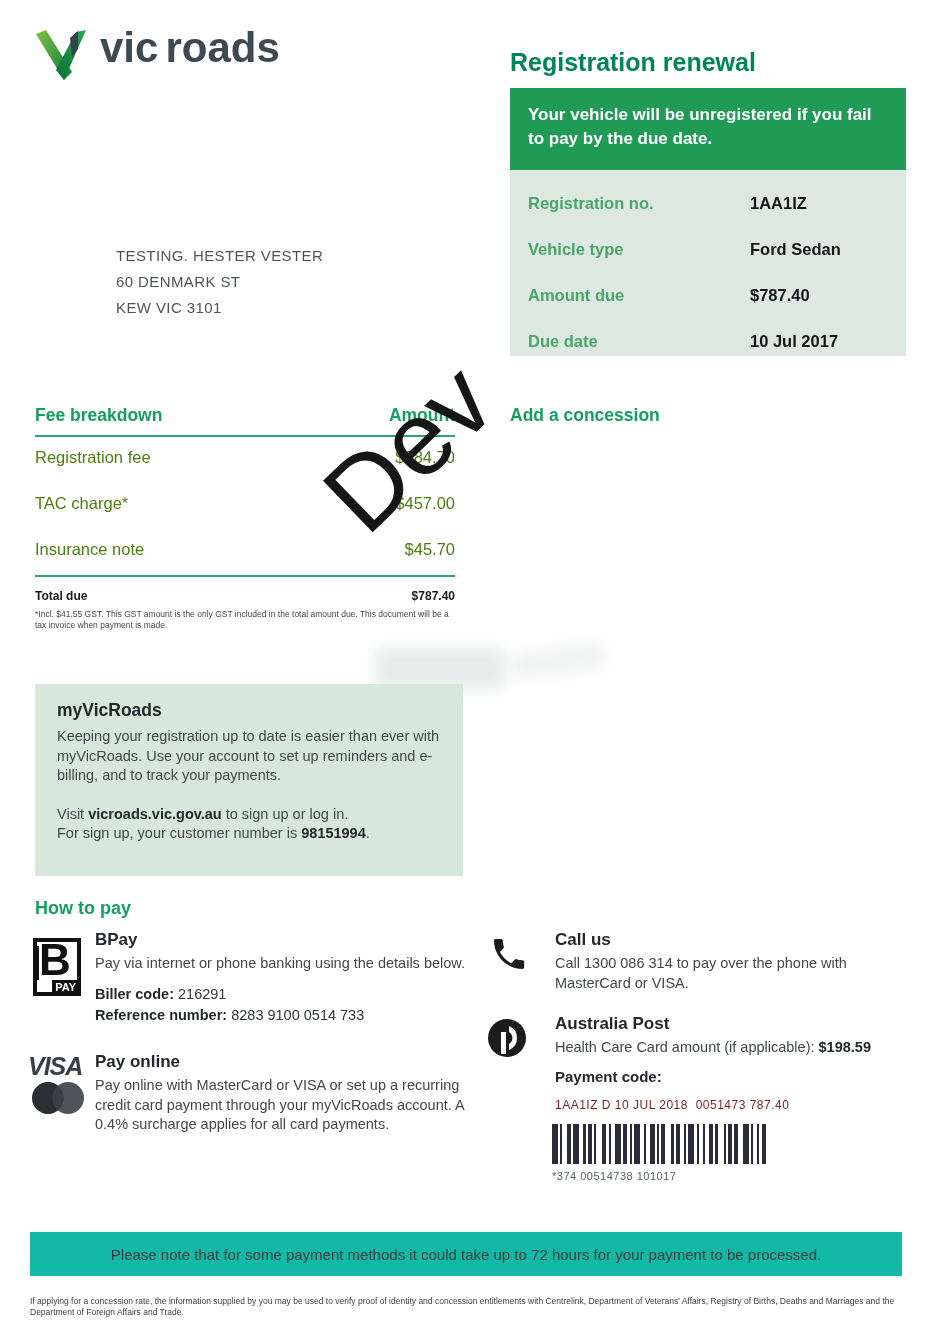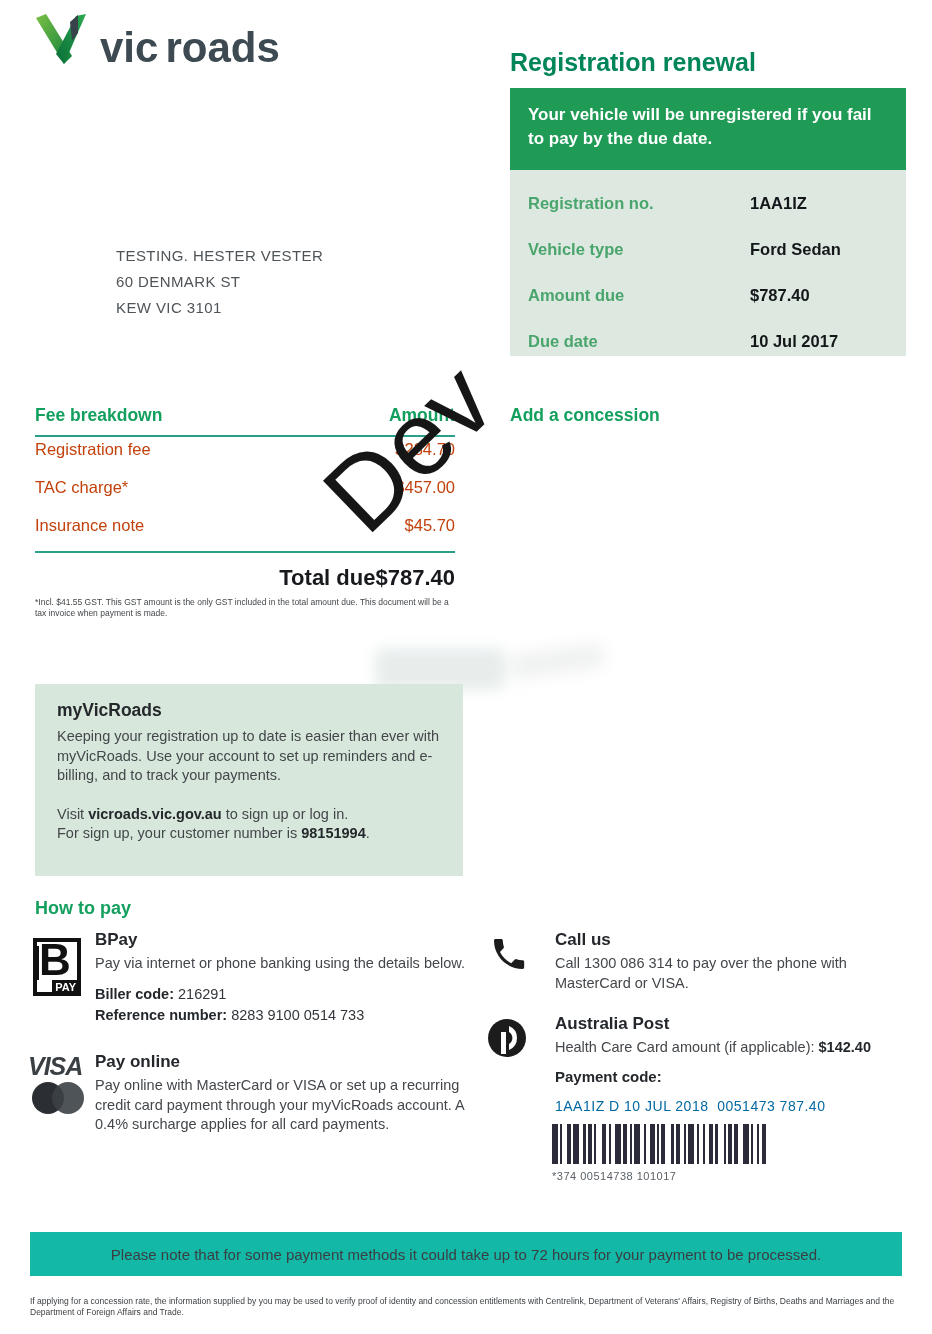--- a/index.html
+++ b/index.html
@@ -1,40 +1,40 @@
 <!DOCTYPE html>
 <html><head>
 <meta charset="utf-8">
 <style>
   * { margin:0; padding:0; box-sizing:border-box; }
   body { background:#fff; font-family:"Liberation Sans", sans-serif; }
   .page { position:relative; width:932px; height:1334px; background:#ffffff; overflow:hidden; }
 
   
-  .logo { position:absolute; left:30px; top:8px; display:flex; align-items:flex-end; }
+  .logo { position:absolute; left:30px; top:24px; display:flex; align-items:flex-start; }
   .logo-text { font-size:42px; font-weight:700; color:#3d4a52; letter-spacing:0px; margin-left:6px; }
   .logo-text .gap { display:inline-block; width:7px; }
 
   
   .address { position:absolute; left:116px; top:243px; font-size:15px; color:#4f5458; line-height:26px; letter-spacing:0.4px; }
 
   
   .reg-title { position:absolute; left:510px; top:48px; font-size:25px; font-weight:700; color:#00855a; }
   .warning-box { position:absolute; left:510px; top:88px; width:396px; height:82px; background:#1f9b55; color:#ffffff; font-size:17px; font-weight:700; line-height:24px; padding:15px 18px; }
   .summary-panel { position:absolute; left:510px; top:170px; width:396px; height:186px; background:#dce8e0; padding:8px 18px; }
   .summary-row { display:flex; align-items:center; height:42px; margin-top:4px; }
   .summary-label { width:222px; font-size:16.5px; font-weight:700; color:#4aa56d; }
   .summary-value { font-size:16.5px; font-weight:700; color:#14171a; }
 
   
   .fee { position:absolute; left:35px; top:405px; width:420px; }
   .fee-head { display:flex; justify-content:space-between; font-size:17.5px; font-weight:700; color:#13a05e; padding-bottom:9px; }
   .fee-rule { border:none; border-top:2px solid #2aa08a; }
-  .fee-row { display:flex; justify-content:space-between; font-size:16.5px; color:#c2410c; padding:3px 0 16px 0; }
-  .fee-total { display:flex; justify-content:flex-end; font-size:22px; font-weight:700; color:#17191c; padding:12px 0 6px 0; }
+  .fee-row { display:flex; justify-content:space-between; font-size:16.5px; color:#4d7c0f; padding:11px 0 16px 0; }
+  .fee-total { display:flex; justify-content:space-between; font-size:12px; font-weight:700; color:#17191c; padding:12px 0 6px 0; }
   .fee-note { font-size:8.5px; color:#43474b; line-height:11px; width:425px; }
 
   
   .dev-mark { position:absolute; left:288px; top:368px; width:240px; height:160px; display:flex; align-items:center; justify-content:center; transform:rotate(-44deg); font-size:104px; color:#161616; pointer-events:none; z-index:5; }
 
   
   .smudge1 { position:absolute; left:375px; top:648px; width:130px; height:42px; background:rgba(150,175,168,0.22); filter:blur(7px); border-radius:6px; }
   .smudge2 { position:absolute; left:510px; top:648px; width:95px; height:26px; background:rgba(170,185,180,0.18); filter:blur(8px); transform:rotate(-8deg); border-radius:10px; }
 
   
@@ -68,21 +68,21 @@
   .mc-icon { position:absolute; left:32px; top:1082px; width:54px; height:32px; }
   .mc-c1 { position:absolute; left:0; top:0; width:32px; height:32px; border-radius:50%; background:#2b2f33; }
   .mc-c2 { position:absolute; left:20px; top:0; width:32px; height:32px; border-radius:50%; background:#3c4146; opacity:0.9; }
 
   .call-block { position:absolute; left:555px; top:930px; width:360px; }
   .phone-icon { position:absolute; left:489px; top:934px; width:40px; height:40px; }
   .auspost-block { position:absolute; left:555px; top:1014px; width:366px; }
   .auspost-icon { position:absolute; left:487px; top:1018px; width:40px; height:40px; }
 
   .paycode-label { position:absolute; left:555px; top:1068px; font-size:15px; font-weight:700; color:#24282c; }
-  .paycode-value { position:absolute; left:555px; top:1098px; font-size:14px; color:#0369a1; white-space:pre; letter-spacing:0.5px; }
+  .paycode-value { position:absolute; left:555px; top:1098px; font-size:12px; color:#7f1d1d; white-space:pre; letter-spacing:0.5px; }
   .barcode { position:absolute; left:552px; top:1124px; width:272px; height:40px; display:flex; align-items:stretch; overflow:hidden; }
   .barcode .bar { background:#2b2b3a; height:100%; }
   .barcode .sp { background:transparent; height:100%; }
   .barcode-text { position:absolute; left:552px; top:1170px; font-size:11px; color:#5a6066; letter-spacing:0.5px; }
 
   
   .note-bar { position:absolute; left:30px; top:1232px; width:872px; height:44px; background:#14b8a6; display:flex; align-items:center; justify-content:center; font-size:15px; color:#3a3e42; }
   .fine-print { position:absolute; left:30px; top:1296px; width:878px; font-size:8.5px; color:#3a3e42; line-height:11px; }
 </style>
 </head>
@@ -214,21 +214,21 @@
     <div class="pay-block-body"><span>Call </span><span>1300 086 314</span><span> to pay over the phone with MasterCard or VISA.</span></div>
   </div>
 
   <svg class="auspost-icon" viewBox="0 0 40 40">
     <circle cx="20" cy="20" r="19" fill="#1c1c1c"></circle>
     <rect x="14" y="14" width="5" height="22" fill="#ffffff"></rect>
     <path d="M22 8 a13 13 0 0 1 0 24 l0 -6 a7 7 0 0 0 0 -12 z" fill="#ffffff"></path>
   </svg>
   <div class="auspost-block">
     <div class="pay-block-title">Australia Post</div>
-    <div class="pay-block-body"><span>Health Care Card amount (if applicable): </span><span class="code-label">$142.40</span></div>
+    <div class="pay-block-body"><span>Health Care Card amount (if applicable): </span><span class="code-label">$198.59</span></div>
   </div>
   <div class="paycode-label">Payment code:</div>
   <div class="paycode-value">1AA1IZ D 10 JUL 2018  0051473 787.40</div>
   <div class="barcode" id="barcode">
       <div class="bar" style="width: 6.3px; flex: 0 0 auto;"></div>
       <div class="sp" style="width: 2.1px; flex: 0 0 auto;"></div>
       <div class="bar" style="width: 2.1px; flex: 0 0 auto;"></div>
       <div class="sp" style="width: 4.2px; flex: 0 0 auto;"></div>
       <div class="bar" style="width: 4.2px; flex: 0 0 auto;"></div>
       <div class="sp" style="width: 2.1px; flex: 0 0 auto;"></div>

